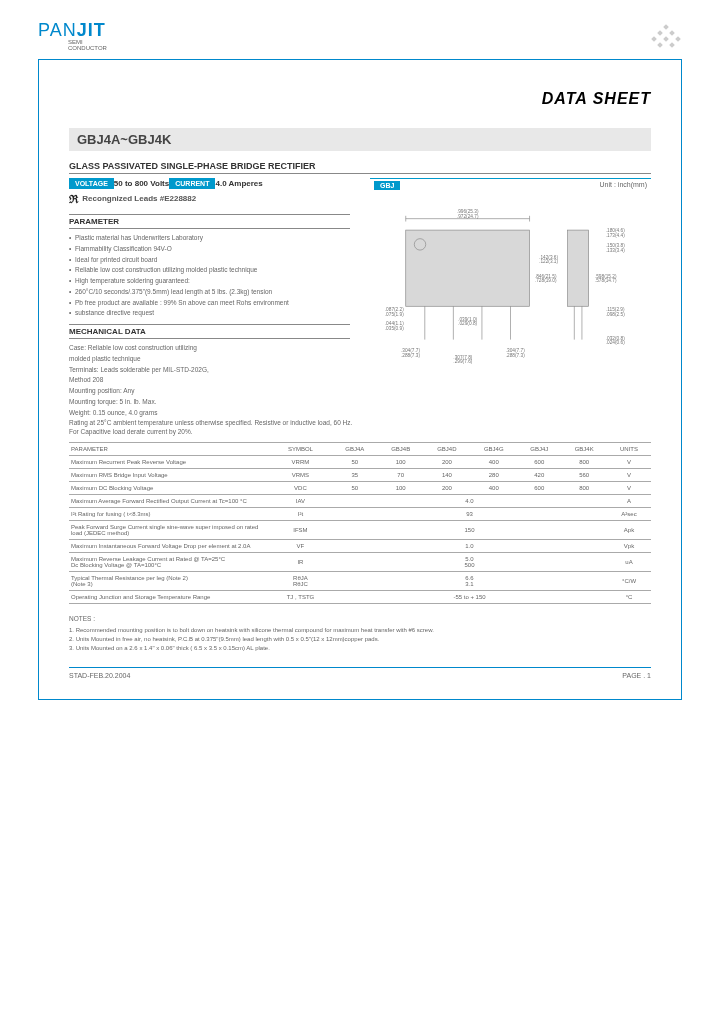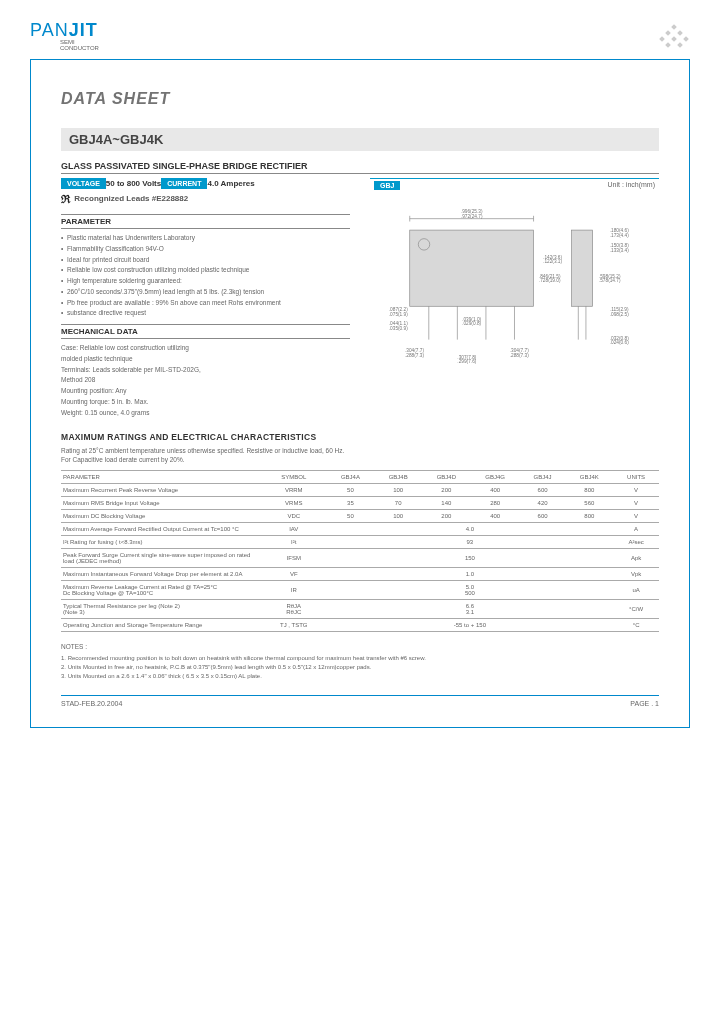--- a/index.html
+++ b/index.html
@@ -1,26 +1,26 @@
 <!DOCTYPE html>
 <html><head>
 <meta charset="utf-8">
 <style>
 * { box-sizing: border-box; margin: 0; padding: 0; }
 body { font-family: Arial, Helvetica, sans-serif; background: #fff; font-size: 8px; color: #555; width: 720px; }
-.page { padding: 20px 30px; }
+.page { padding: 20px 38px; }
 .logo-row { display: flex; align-items: center; justify-content: space-between; margin-bottom: 8px; }
 .logo { display: flex; align-items: baseline; }
 .logo-pan { color: #0088cc; font-size: 18px; font-weight: normal; letter-spacing: 1px; }
 .logo-jit { color: #0088cc; font-size: 18px; font-weight: bold; letter-spacing: 1px; }
 .logo-sub { font-size: 6px; color: #666; margin-left: 30px; margin-top: -2px; }
 .deco-dots { width: 30px; height: 30px; position: relative; }
 .deco-dots span { position: absolute; width: 4px; height: 4px; background: #ccc; transform: rotate(45deg); }
 .border { border: 1px solid #0088cc; padding: 20px 30px; }
-.title { text-align: left; font-size: 16px; font-weight: bold; font-style: italic; color: #737373; margin: 10px 0 20px; letter-spacing: 1px; }
+.title { text-align: right; font-size: 16px; font-weight: bold; font-style: italic; color: #000000; margin: 10px 0 20px; letter-spacing: 1px; }
 .part-no { background: #e8e8e8; font-size: 13px; font-weight: bold; color: #444; padding: 4px 8px; margin-bottom: 10px; }
 .desc-title { font-size: 9px; font-weight: bold; color: #333; border-bottom: 1px solid #888; padding-bottom: 2px; margin-bottom: 4px; }
 .badge-row { display: flex; align-items: center; margin-bottom: 2px; font-size: 8px; }
 .badge { background: #0099cc; color: #fff; font-weight: bold; padding: 2px 6px; font-size: 7px; }
 .badge-val { color: #333; font-weight: bold; }
 .ul-row { display: flex; align-items: center; gap: 4px; font-size: 8px; margin-bottom: 8px; }
 .ul-mark { font-weight: bold; font-size: 11px; color: #222; }
 .two-col { display: flex; gap: 20px; }
 .left-col { flex: 1; }
 .right-col { flex: 1; }
@@ -162,21 +162,20 @@
               <text x="250" y="125">.115(2.9)</text>
               <text x="250" y="130">.098(2.5)</text>
               <text x="250" y="155">.032(0.8)</text>
               <text x="250" y="160">.024(0.6)</text>
             </g>
           </svg>
         </div>
       </div>
     </div>
 
-    <div class="ratings-title">MAXIMUM RATINGS AND ELECTRICAL CHARACTERISTICS</div>
     <div class="ratings-sub">
       <div>Rating at 25°C ambient temperature unless otherwise specified. Resistive or inductive load, 60 Hz.</div>
       <div>For Capacitive load derate current by 20%.</div>
     </div>
     <table class="ratings-table">
       <thead>
           <tr id="table-head">
             <th class="param">PARAMETER</th>
             <th>SYMBOL</th>
             <th>GBJ4A</th>

